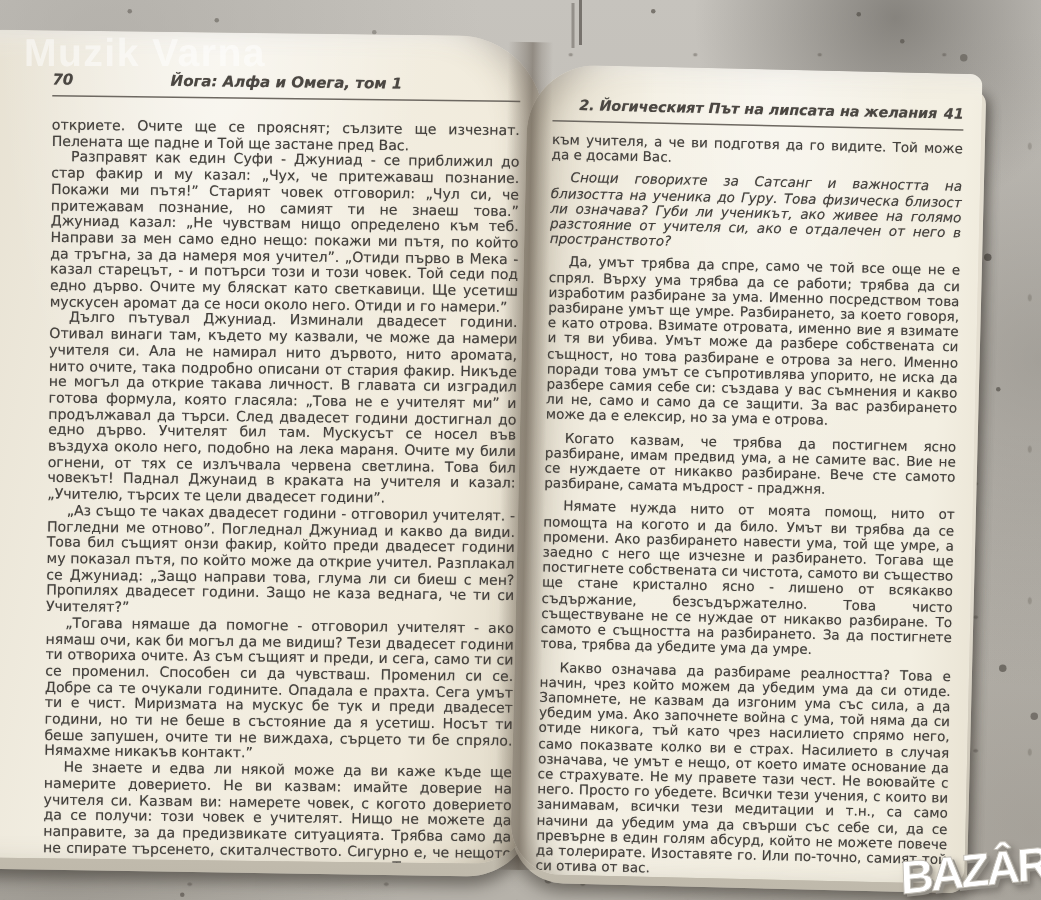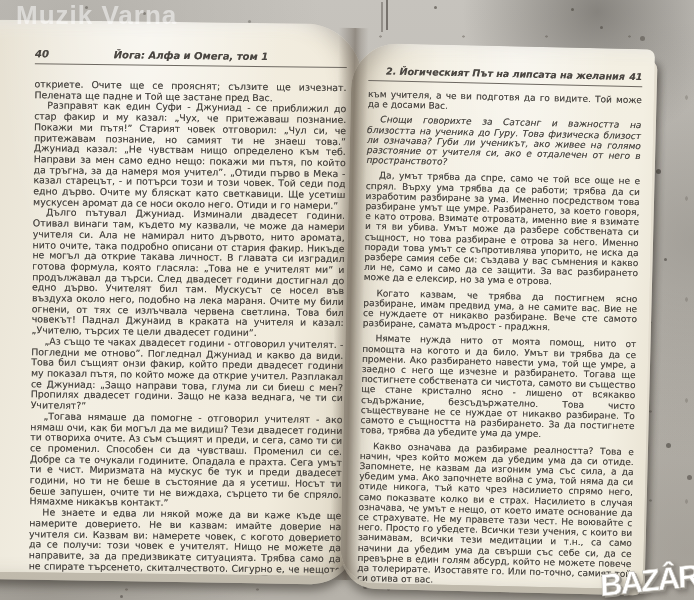--- a/index.html
+++ b/index.html
@@ -84,21 +84,21 @@
 
   
   .body-text p{margin:0;text-align:justify;text-indent:13px;}
   .page-left .body-text{font-size:9.4px;line-height:10.7px;}
   .page-right .body-text{font-size:9px;line-height:10.2px;}
   .page-right .body-text p + p{margin-top:5px;}
   p.cont{text-indent:0;}
   p.q{font-style:italic;}
 
   
-  .watermark{position:absolute;left:16px;top:0;z-index:5;
+  .watermark{position:absolute;left:16px;top:20px;z-index:5;
     font-family:"Liberation Sans",sans-serif;font-weight:700;font-size:26px;letter-spacing:1px;
     color:var(--logo);opacity:.5;}
 
   
   .bazar{position:absolute;right:-4px;bottom:1px;z-index:6;
     font-family:"Liberation Sans",sans-serif;font-weight:900;font-size:31px;letter-spacing:-2px;
     color:var(--logo);transform:rotate(-6deg) skewX(-4deg);
     text-shadow:2px 2px 0 var(--logo_shadow),3px 4px 5px rgba(58,53,47,.55);
     -webkit-text-stroke:.6px #c2beb5;}
 </style>
@@ -109,21 +109,21 @@
   <div class="surface"></div>
   <div class="speckles"></div>
   <div class="grit"></div>
   <div class="streak"></div>
 
   <div class="stack stack-left"></div>
   <div class="stack stack-right"></div>
 
   <div class="page page-left">
     <div class="page-header">
-      <span class="ph-num">40</span>
+      <span class="ph-num">70</span>
       <span class="ph-title">Йога: Алфа и Омега, том 1</span>
       <span class="ph-num" style="visibility:hidden;">40</span>
     </div>
     <div class="body-text">
       <p class="cont">откриете. Очите ще се прояснят; сълзите ще изчезнат. Пелената ще падне и Той ще застане пред Вас.</p>
       <p>Разправят как един Суфи - Джуниад - се приближил до стар факир и му казал: „Чух, че притежаваш познание. Покажи ми пътя!” Старият човек отговорил: „Чул си, че притежавам познание, но самият ти не знаеш това.” Джуниад казал: „Не чувствам нищо определено към теб. Направи за мен само едно нещо: покажи ми пътя, по който да тръгна, за да намеря моя учител”. „Отиди първо в Мека - казал старецът, - и потърси този и този човек. Той седи под едно дърво. Очите му бляскат като светкавици. Ще усетиш мускусен аромат да се носи около него. Отиди и го намери.”</p>
       <p>Дълго пътувал Джуниад. Изминали двадесет години. Отивал винаги там, където му казвали, че може да намери учителя си. Ала не намирал нито дървото, нито аромата, нито очите, така подробно описани от стария факир. Никъде не могъл да открие такава личност. В главата си изградил готова формула, която гласяла: „Това не е учителят ми” и продължавал да търси. След двадесет години достигнал до едно дърво. Учителят бил там. Мускусът се носел във въздуха около него, подобно на лека мараня. Очите му били огнени, от тях се излъчвала червена светлина. Това бил човекът! Паднал Джунаид в краката на учителя и казал: „Учителю, търсих те цели двадесет години”.</p>
       <p>„Аз също те чаках двадесет години - отговорил учителят. - Погледни ме отново”. Погледнал Джуниад и какво да види. Това бил същият онзи факир, който преди двадесет години му показал пътя, по който може да открие учител. Разплакал се Джуниад: „Защо направи това, глума ли си биеш с мен? Пропилях двадесет години. Защо не каза веднага, че ти си Учителят?”</p>
       <p>„Тогава нямаше да помогне - отговорил учителят - ако нямаш очи, как би могъл да ме видиш? Тези двадесет години ти отвориха очите. Аз съм същият и преди, и сега, само ти си се променил. Способен си да чувстваш. Променил си се. Добре са те очукали годините. Опадала е прахта. Сега умът ти е чист. Миризмата на мускус бе тук и преди двадесет години, но ти не беше в състояние да я усетиш. Носът ти беше запушен, очите ти не виждаха, сърцето ти бе спряло. Нямахме никакъв контакт.”</p>
       <p>Не знаете и едва ли някой може да ви каже къде ще намерите доверието. Не ви казвам: имайте доверие на учителя си. Казвам ви: намерете човек, с когото доверието да се получи: този човек е учителят. Нищо не можете да направите, за да предизвикате ситуацията. Трябва само да не спирате търсенето, скиталчеството. Сигурно е, че нещото ще се случи, ако търсенето не е преставало. То ви подготвя. Не казвам, че ви води</p>

